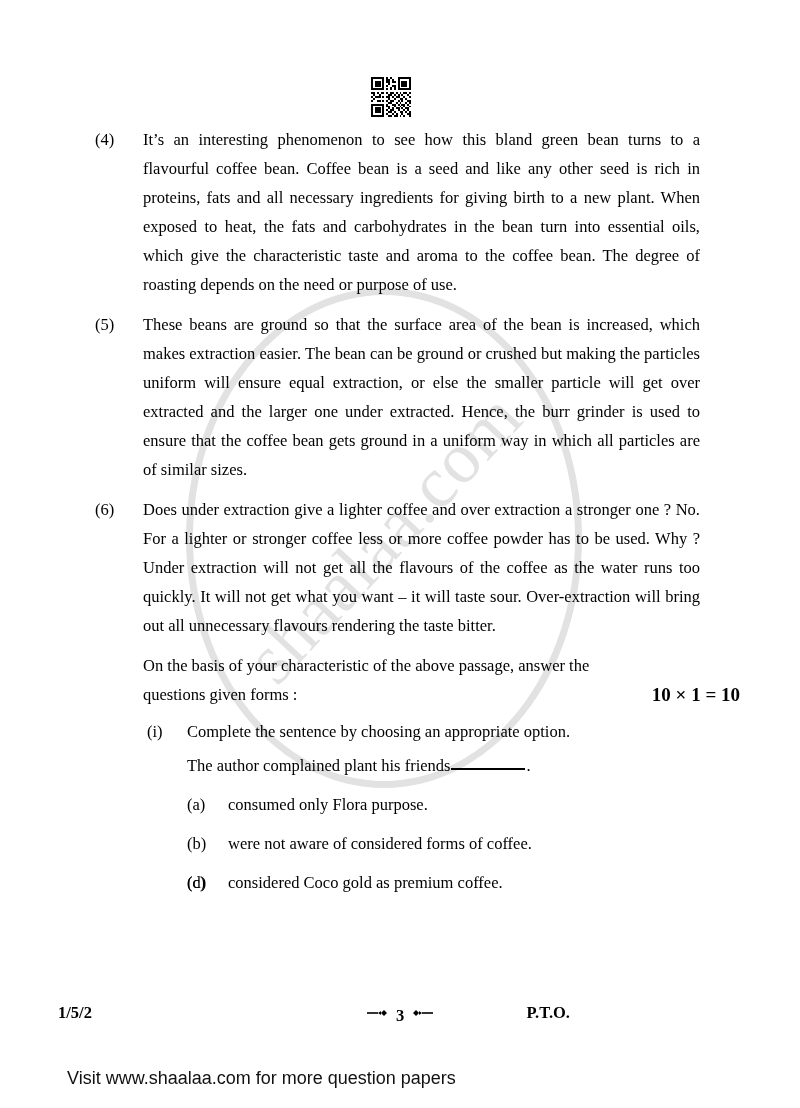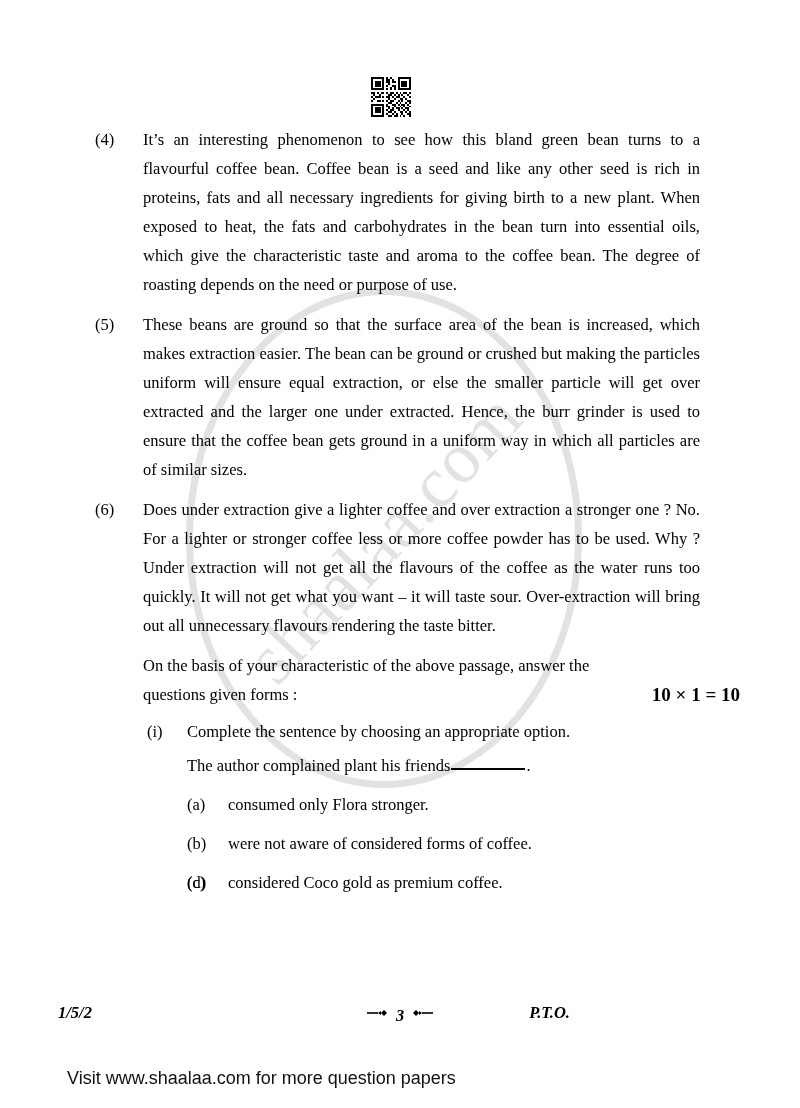--- a/index.html
+++ b/index.html
@@ -158,21 +158,20 @@
   }
 
   
   #page-footer {
     position: absolute;
     left: 0;
     top: 998px;
     width: 632px;
     height: 32px;
     z-index: 4;
-    font-style: italic;
   }
   #footer-code {
     position: absolute;
     left: 58px;
     top: 0;
     font-size: 16.5px;
     font-weight: bold;
     line-height: 30px;
   }
   #footer-pageno {
@@ -365,21 +364,21 @@
     <div class="question-block">
       <span class="question-marker">(i)</span>
       <div class="question-text">Complete the sentence by choosing an appropriate option.</div>
       <div class="question-stem">
         <span>The author complained plant his friends</span><span class="blank-line"></span><span>.</span>
       </div>
     </div>
 
     <div class="option-row">
       <span class="option-label">(a)</span>
-      <span>consumed only Flora stronger.</span>
+      <span>consumed only Flora purpose.</span>
     </div>
     <div class="option-row">
       <span class="option-label">(b)</span>
       <span>were not aware of considered forms of coffee.</span>
     </div>
     <div class="option-row">
       <span class="option-label">(c)</span>
     </div>
     <div class="option-row">
       <span class="option-label">(d)</span>

